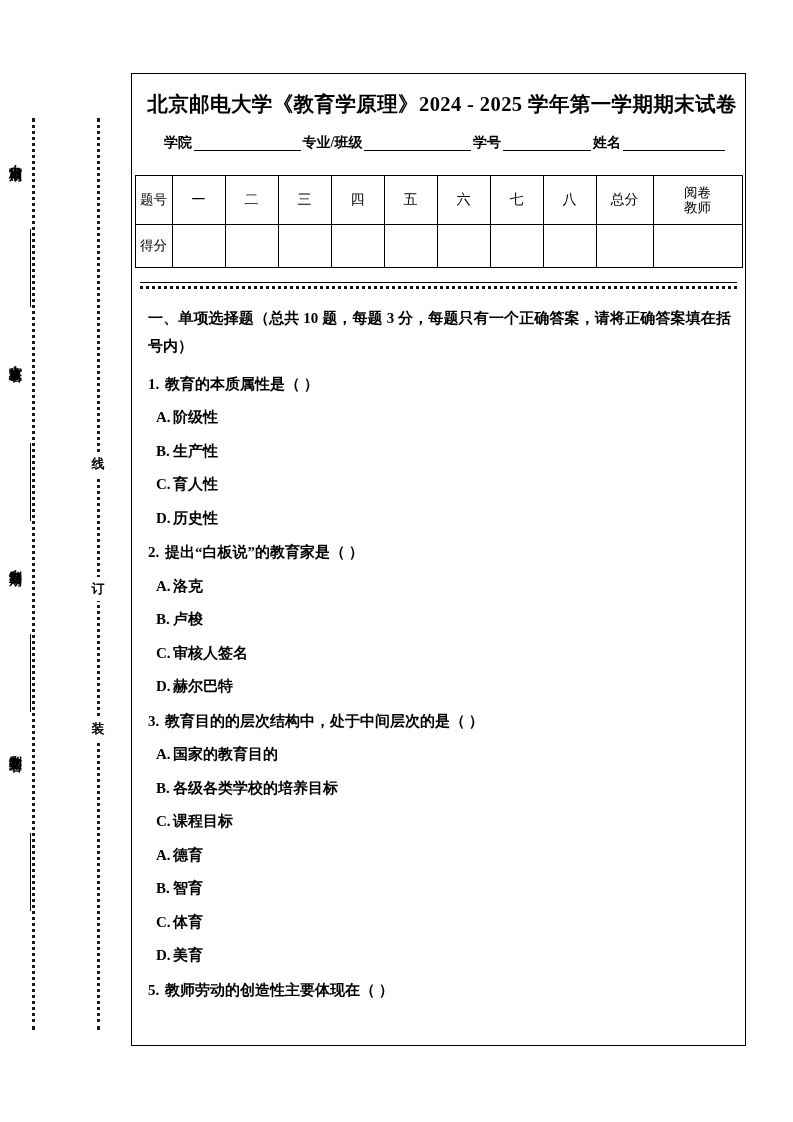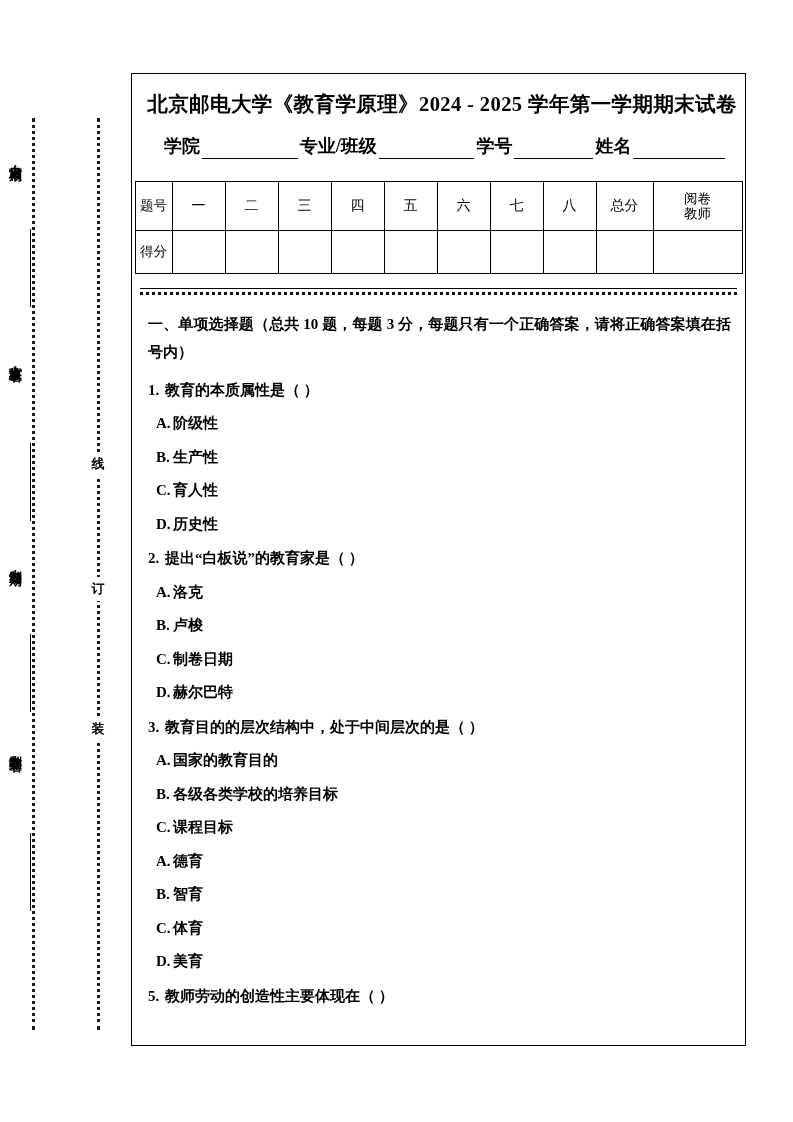--- a/index.html
+++ b/index.html
@@ -80,23 +80,23 @@
     font-size: 20.5px;
     font-weight: bold;
     letter-spacing: 0.4px;
     white-space: nowrap;
     font-family: "Liberation Serif", "DejaVu Serif", serif;
   }
 
   
   .info-line {
     display: flex;
-    align-items: flex-end;
+    align-items: center;
     margin: 16px 18px 11px 32px;
-    font-size: 18px;
+    font-size: 14px;
     font-weight: bold;
   }
   .info-label { white-space: nowrap; padding-bottom: 1px; }
   .info-blank {
     flex: 1 1 auto;
     border-bottom: 1.2px solid #000;
     height: 14px;
     margin: 0 2px;
   }
   .info-blank.b1 { flex-grow: 1.15; }
@@ -261,21 +261,21 @@
     <div class="section-head">一、单项选择题（总共 10 题，每题 3 分，每题只有一个正确答案，请将正确答案填在括号内）</div>
     <div id="questions-host">
         <div class="q-stem"><span class="opt-letter">1.</span><span>教育的本质属性是（   ）</span></div>
         <div class="q-opt"><span class="opt-letter">A.</span><span>阶级性</span></div>
         <div class="q-opt"><span class="opt-letter">B.</span><span>生产性</span></div>
         <div class="q-opt"><span class="opt-letter">C.</span><span>育人性</span></div>
         <div class="q-opt"><span class="opt-letter">D.</span><span>历史性</span></div>
         <div class="q-stem"><span class="opt-letter">2.</span><span>提出“白板说”的教育家是（   ）</span></div>
         <div class="q-opt"><span class="opt-letter">A.</span><span>洛克</span></div>
         <div class="q-opt"><span class="opt-letter">B.</span><span>卢梭</span></div>
-        <div class="q-opt"><span class="opt-letter">C.</span><span>制卷日期</span></div>
+        <div class="q-opt"><span class="opt-letter">C.</span><span>审核人签名</span></div>
         <div class="q-opt"><span class="opt-letter">D.</span><span>赫尔巴特</span></div>
         <div class="q-stem"><span class="opt-letter">3.</span><span>教育目的的层次结构中，处于中间层次的是（   ）</span></div>
         <div class="q-opt"><span class="opt-letter">A.</span><span>国家的教育目的</span></div>
         <div class="q-opt"><span class="opt-letter">B.</span><span>各级各类学校的培养目标</span></div>
         <div class="q-opt"><span class="opt-letter">C.</span><span>课程目标</span></div>
         <div class="q-opt"><span class="opt-letter">A.</span><span>德育</span></div>
         <div class="q-opt"><span class="opt-letter">B.</span><span>智育</span></div>
         <div class="q-opt"><span class="opt-letter">C.</span><span>体育</span></div>
         <div class="q-opt"><span class="opt-letter">D.</span><span>美育</span></div>
         <div class="q-stem"><span class="opt-letter">5.</span><span>教师劳动的创造性主要体现在（   ）</span></div>

